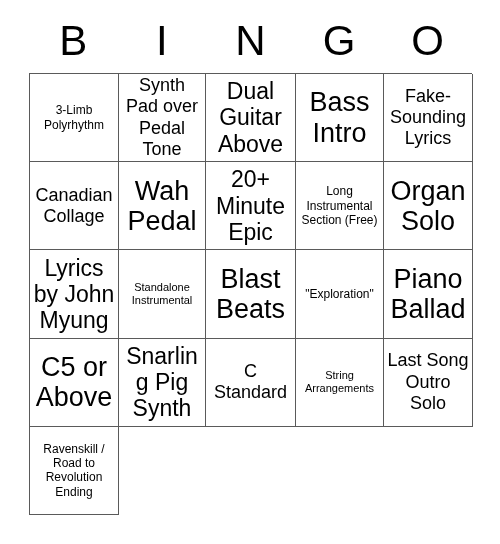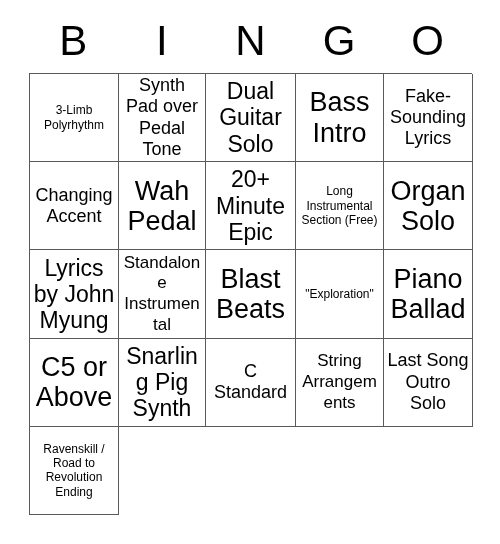--- a/index.html
+++ b/index.html
@@ -75,21 +75,21 @@
     line-height: 1.13;
     color: #000000;
     word-wrap: break-word;
     hyphens: none;
   }
   
   .sz-xl .cell-text { font-size: 27px; line-height: 1.12; }
   .sz-lg .cell-text { font-size: 23px; line-height: 1.14; }
   .sz-md .cell-text { font-size: 18px; line-height: 1.18; }
   .sz-sm .cell-text { font-size: 12px; line-height: 1.2; }
-  .sz-xs .cell-text { font-size: 17px; line-height: 1.22; text-align: center; }
+  .sz-xs .cell-text { font-size: 11px; line-height: 1.22; text-align: center; }
 </style>
 </head>
 <body>
 
 <div id="card-root">
 
   <div id="bingo-header">
     <div class="header-letter">B</div>
     <div class="header-letter">I</div>
     <div class="header-letter">N</div>
@@ -98,30 +98,30 @@
   </div>
 
   <div id="bingo-grid">
       <div class="bingo-cell sz-sm">
         <span class="cell-text">3-Limb Polyrhythm</span>
       </div>
       <div class="bingo-cell sz-md">
         <span class="cell-text">Synth Pad over Pedal Tone</span>
       </div>
       <div class="bingo-cell sz-lg">
-        <span class="cell-text">Dual Guitar Solo</span>
+        <span class="cell-text">Dual Guitar Above</span>
       </div>
       <div class="bingo-cell sz-xl">
         <span class="cell-text">Bass Intro</span>
       </div>
       <div class="bingo-cell sz-md">
         <span class="cell-text">Fake-Sounding Lyrics</span>
       </div>
       <div class="bingo-cell sz-md">
-        <span class="cell-text">Changing Accent</span>
+        <span class="cell-text">Canadian Collage</span>
       </div>
       <div class="bingo-cell sz-xl">
         <span class="cell-text">Wah Pedal</span>
       </div>
       <div class="bingo-cell sz-lg">
         <span class="cell-text">20+ Minute Epic</span>
       </div>
       <div class="bingo-cell sz-sm">
         <span class="cell-text">Long Instrumental Section (Free)</span>
       </div>

